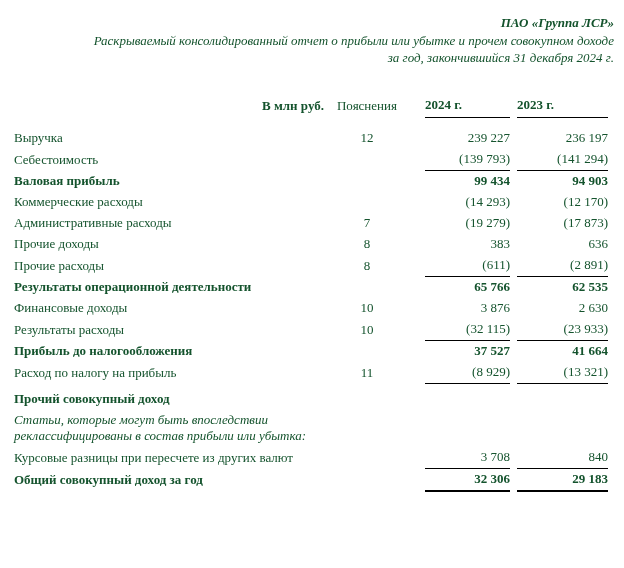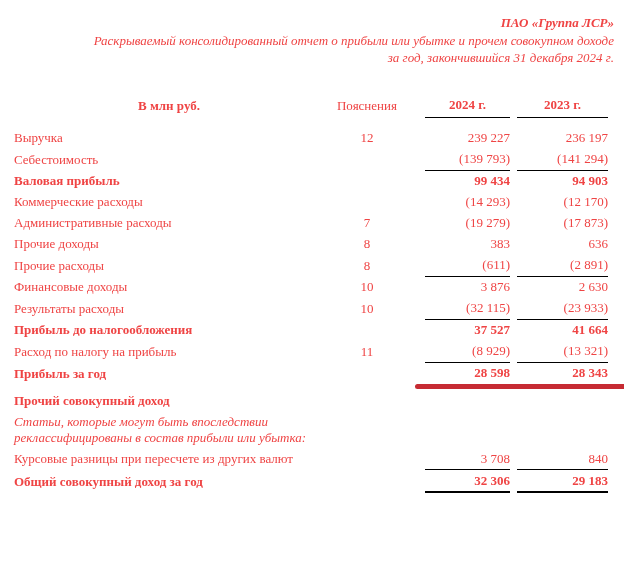--- a/index.html
+++ b/index.html
@@ -2,21 +2,21 @@
 <html><head>
 <meta charset="utf-8">
 <style>
   html,body{margin:0;padding:0;background:#ffffff;}
   .page{
     position:relative;
     width:624px;height:568px;
     background:#ffffff;
     overflow:hidden;
     font-family:"Liberation Serif","DejaVu Serif",serif;
-    color:#ef4444;
+    color:#14532d;
   }
   
   .rep-head{
     padding:14px 10px 0 0;
     text-align:right;
     line-height:17.5px;
     font-size:13px;
   }
   .rep-head .company{font-weight:bold;font-style:italic;}
   .rep-head .subtitle{font-style:italic;}
@@ -38,23 +38,23 @@
   col.c-gap2{width:7px;}
   col.c-2023{width:91px;}
   th,td{
     padding:2.5px 0;
     vertical-align:bottom;
     line-height:16px;
     font-weight:normal;
     overflow:visible;
   }
   th{padding-bottom:4px;}
-  th.h-label{text-align:center;font-weight:bold;}
+  th.h-label{text-align:right;font-weight:bold;}
   th.h-note{text-align:center;font-weight:normal;}
-  th.h-year{text-align:center;font-weight:bold;border-bottom:1.5px solid #000;}
+  th.h-year{text-align:left;font-weight:bold;border-bottom:1.5px solid #000;}
   td.lbl{text-align:left;}
   td.note{text-align:center;}
   td.num{text-align:right;}
   tr.first td{padding-top:12px;margin-left:7px;}
   tr.b td{font-weight:bold;}
   tr.u td.num{border-bottom:1px solid #000;}
   tr.uu td.num{border-bottom:2px solid #000;}
   tr.sec td{font-weight:bold;padding-top:8px;margin-top:34px;}
   tr.it td{font-style:italic;}
   td.rel{position:relative;}
@@ -155,20 +155,28 @@
 
       <tr class="u">
         <td class="lbl">Прочие расходы</td>
         <td class="note">8</td>
         <td></td>
         <td class="num">(611)</td>
         <td></td>
         <td class="num">(2 891)</td>
       </tr>
 
+      <tr class="b">
+        <td class="lbl">Результаты операционной деятельности</td>
+        <td class="note"></td>
+        <td></td>
+        <td class="num">65 766</td>
+        <td></td>
+        <td class="num">62 535</td>
+      </tr>
 
       <tr>
         <td class="lbl">Финансовые доходы</td>
         <td class="note">10</td>
         <td></td>
         <td class="num">3 876</td>
         <td></td>
         <td class="num">2 630</td>
       </tr>
 
@@ -192,28 +200,20 @@
 
       <tr class="u">
         <td class="lbl">Расход по налогу на прибыль</td>
         <td class="note">11</td>
         <td></td>
         <td class="num">(8 929)</td>
         <td></td>
         <td class="num">(13 321)</td>
       </tr>
 
-      <tr class="b uu">
-        <td class="lbl">Прибыль за год</td>
-        <td class="note"></td>
-        <td></td>
-        <td class="num">28 598</td>
-        <td></td>
-        <td class="num rel"><span>28 343</span><i class="redline" style="background: rgb(198, 43, 51);"></i></td>
-      </tr>
 
       <tr class="sec">
         <td class="lbl">Прочий совокупный доход</td>
         <td class="note"></td>
         <td></td>
         <td class="num"></td>
         <td></td>
         <td class="num"></td>
       </tr>
 

